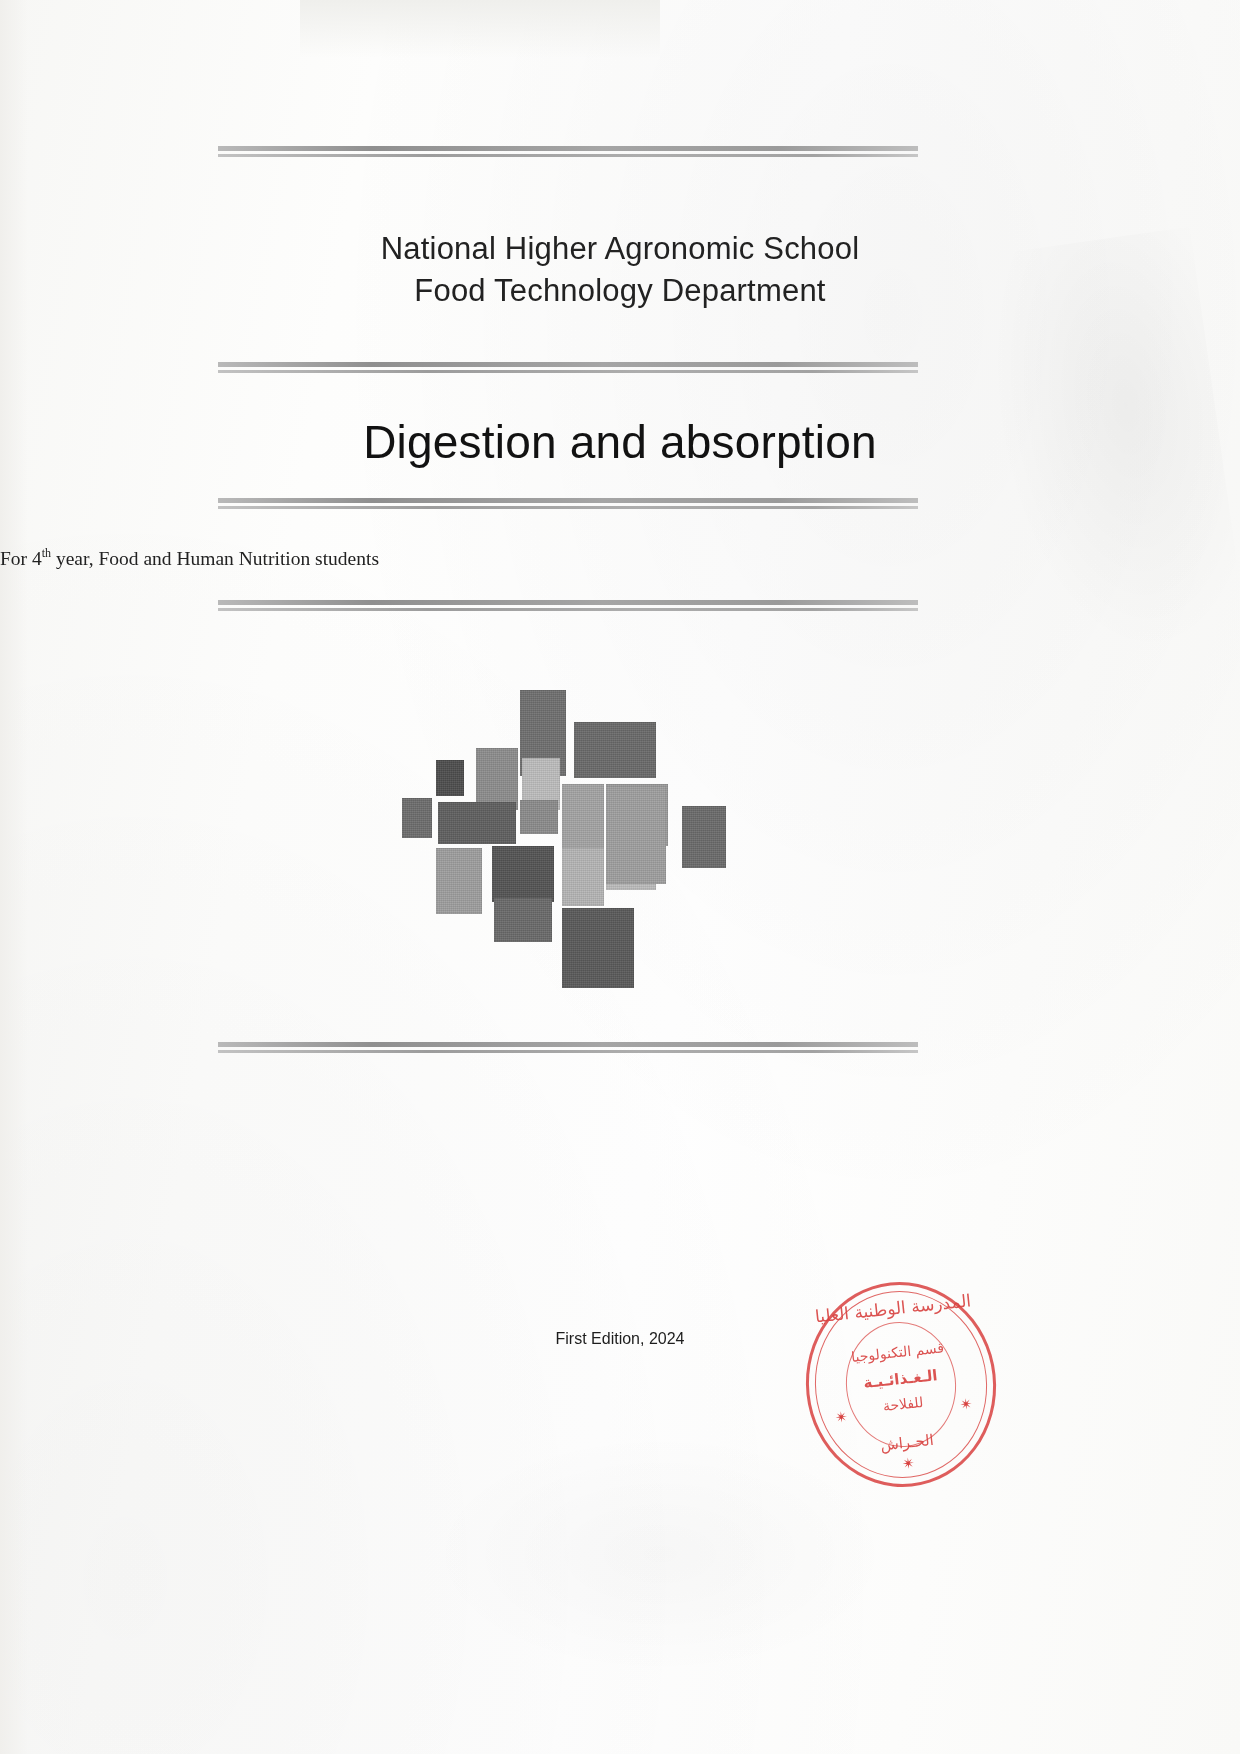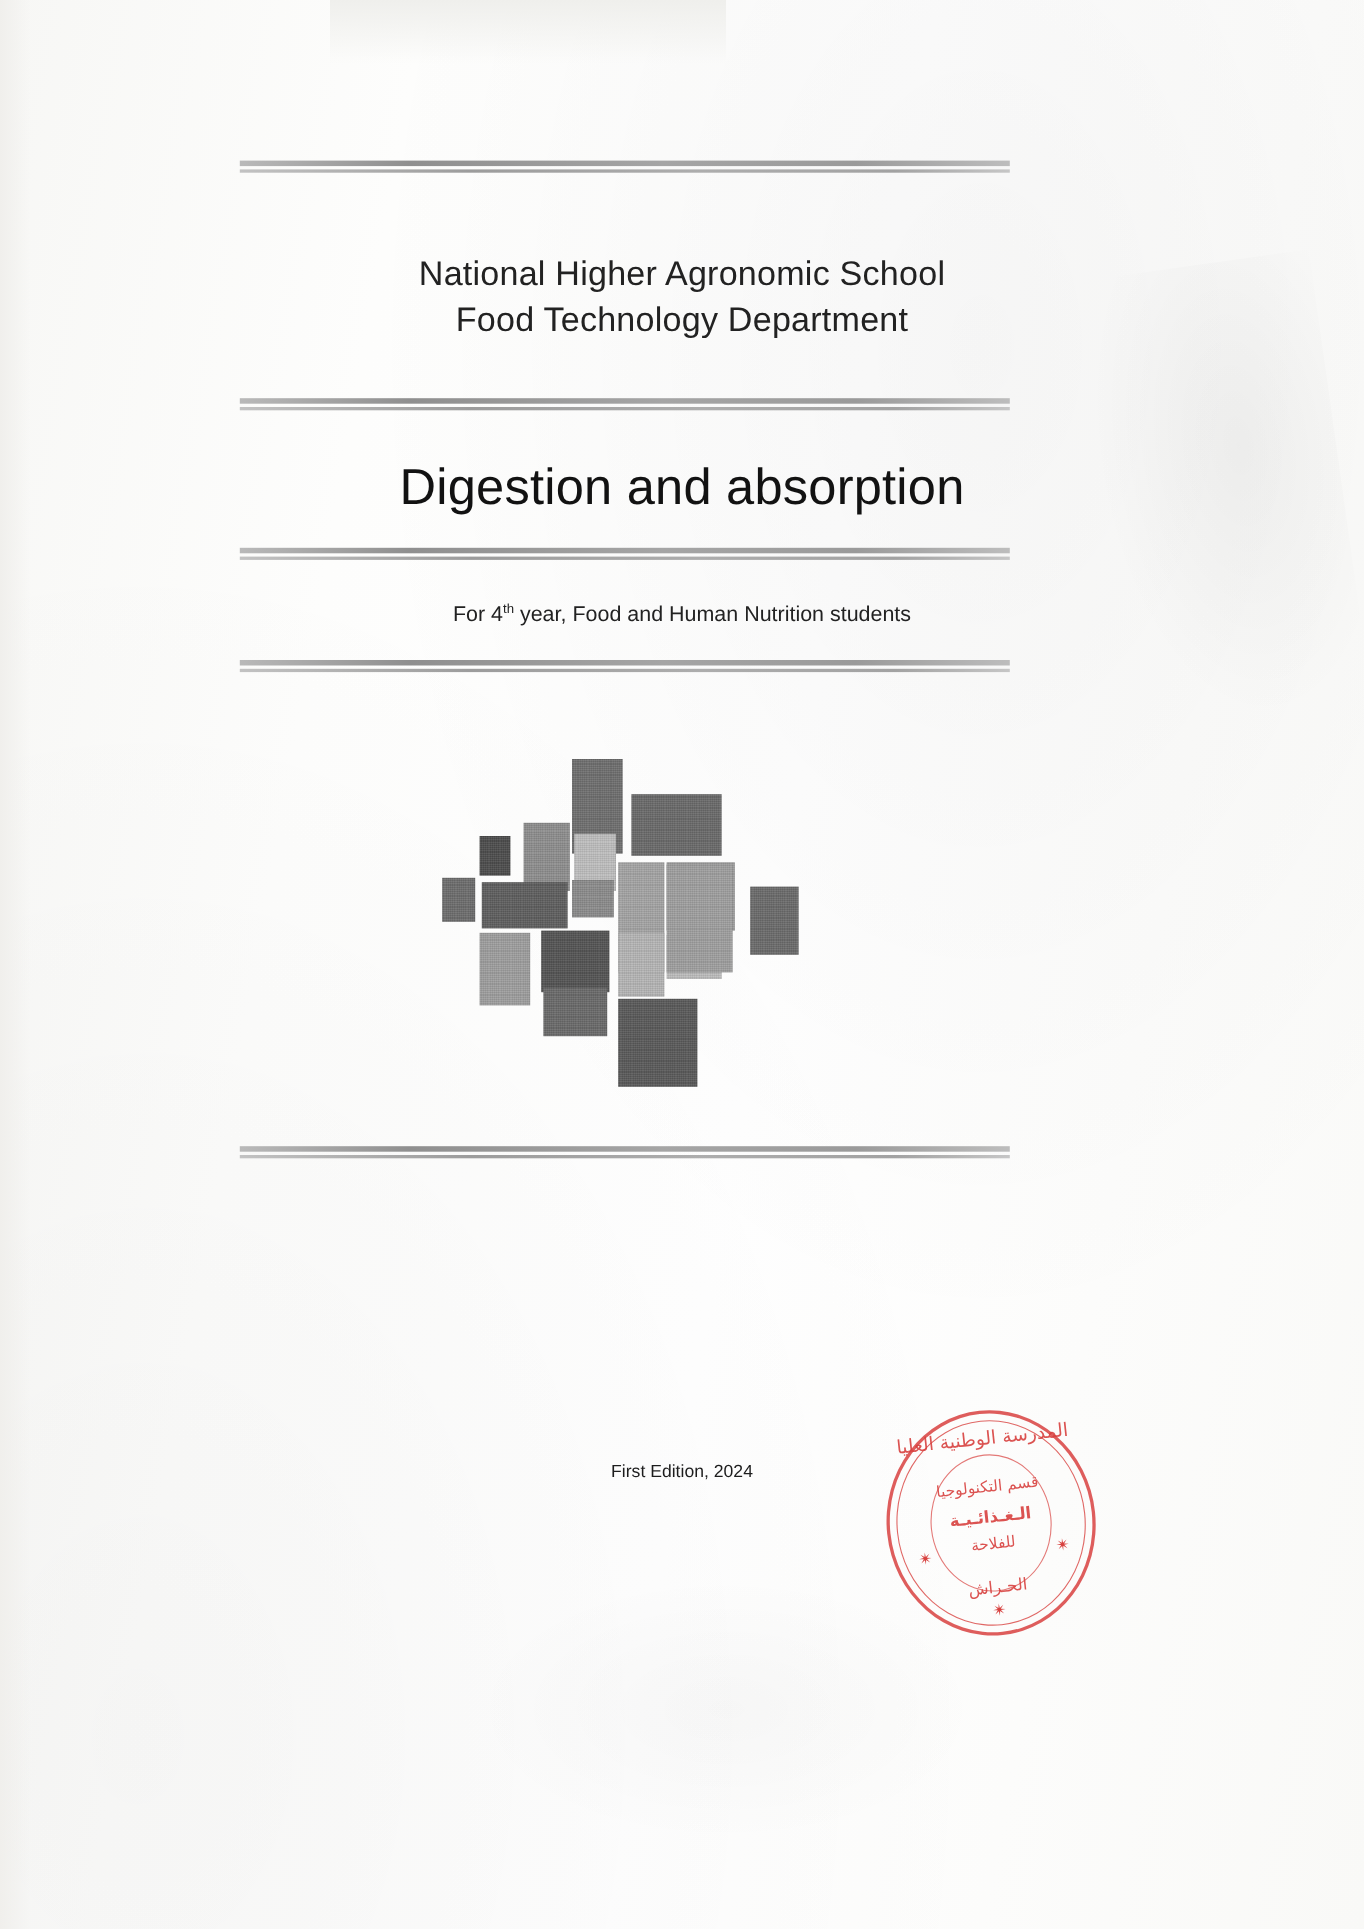--- a/index.html
+++ b/index.html
@@ -95,23 +95,24 @@
     font-size: 46px;
     font-weight: 400;
     color: #121212;
     letter-spacing: 0.2px;
   }
 
   .audience {
     position: absolute;
     top: 546px;
     left: 0; right: 0;
-    text-align: center;
+    text-align: left;
     font-size: 19.5px;
     color: #222;
+    font-family: Liberation Serif, serif;
   }
   .audience sup {
     font-size: 12px;
     vertical-align: super;
   }
 
   .author {
     position: absolute;
     top: 648px;
     left: 0; right: 0;

